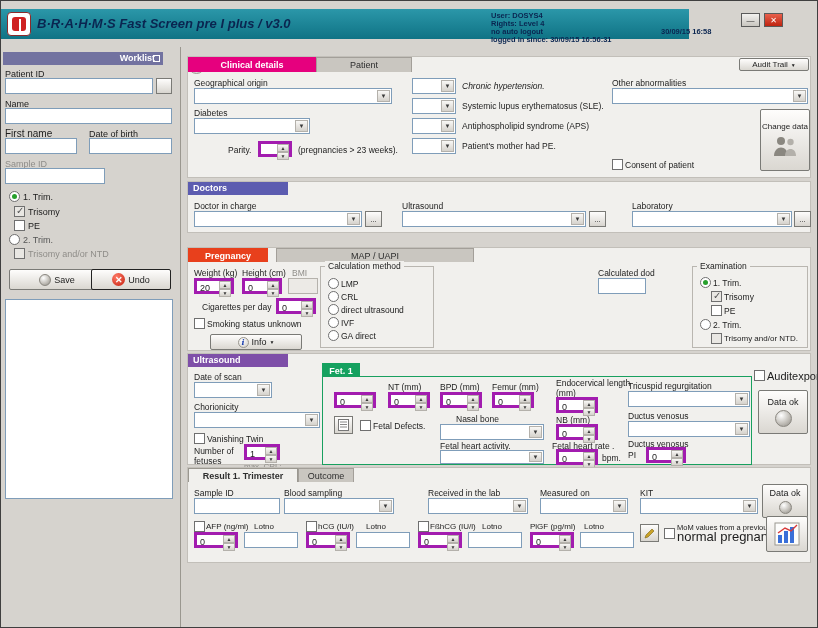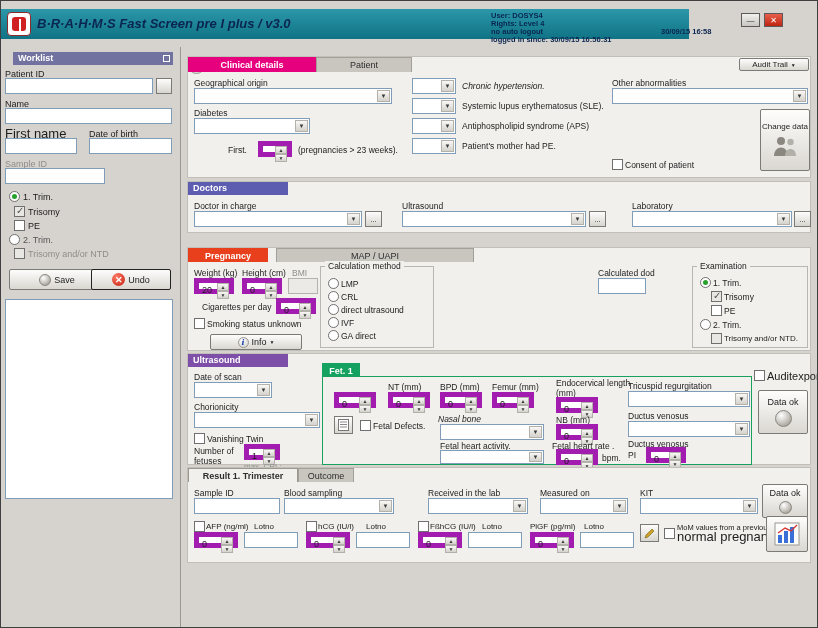--- a/index.html
+++ b/index.html
@@ -13,21 +13,21 @@
   .tb { position:absolute; height:16px; background:#fff; border:1px solid #7f9db9;
         font-size:9px; padding:2px 3px; }
   .tb.dis { background:#eceae6; border-color:#b5b2ac; }
   .listbox { position:absolute; background:#fff; border:1px solid #7f9db9; }
   .combo { position:absolute; height:16px; background:#fff; border:1px solid #7f9db9; }
   .combo .arr, .spin .up, .spin .dn {
         background:linear-gradient(#f9f8f6,#d5d2cc); border:1px solid #b4b1ab;
         display:flex; align-items:center; justify-content:center; color:#3a3a3a; }
   .combo .arr { position:absolute; top:1px; right:1px; bottom:1px; width:13px; }
   .combo .arr::after { content:"▼"; font-size:6px; }
-  .spin { position:absolute; height:16px; background:#fff; border:5px solid #a21caf;text-align:center; }
+  .spin { position:absolute; height:16px; background:#fff; border:3px solid #a21caf;text-align:center; }
   .spin .v { position:absolute; left:3px; top:2px; font-size:9px; }
   .spin .ud { position:absolute; top:0; right:0; bottom:0; width:12px;
               display:flex; flex-direction:column; }
   .spin .up, .spin .dn { flex:1; }
   .spin .up::after { content:"▲"; font-size:5px; }
   .spin .dn::after { content:"▼"; font-size:5px; }
   .chk { position:absolute; width:11px; height:11px; background:#fff; border:1px solid #6f6f6f; }
   .chk.on::after { content:"✓"; position:absolute; left:1px; top:-2px; font-size:10px; color:#555; }
   .chk.dis { background:#e9e7e3; }
   .radio { position:absolute; width:11px; height:11px; border-radius:50%;
@@ -93,30 +93,30 @@
     <div class="uinfo" style="left:490px; top:11px;">Rights: Level 4</div>
     <div class="uinfo" style="left:490px; top:19px;">no auto logout</div>
     <div class="uinfo" style="left:490px; top:27px;">logged in since: 30/09/15 16:56:31</div>
     <div class="uinfo" style="left:660px; top:19px;">30/09/15 16:58</div>
     <div class="winbtn" style="left:740px; top:4px;">—</div>
     <div class="winbtn close" style="left:763px; top:4px;">✕</div>
   </div>
 
 
   <div class="sidebar">
-    <div class="hdrbar" style="left:12px; top:5px; width:160px; background:#7272a0;">
+    <div class="hdrbar" style="left:2px; top:5px; width:160px; background:#7272a0;text-align:right;">
       <span>Worklist</span>
       <span style="position:absolute; right:3px; top:3px; width:7px; height:7px; border:1px solid #fff;"></span>
     </div>
     <div class="lbl" style="left:4px; top:22px; font-size:9px;">Patient ID</div>
     <div class="tb" style="left:4px; top:31px; width:148px;"></div>
     <div class="sqbtn" style="left:155px; top:31px; width:16px; height:16px;"></div>
     <div class="lbl" style="left:4px; top:52px; font-size:9px;">Name</div>
     <div class="tb" style="left:4px; top:61px; width:167px;"></div>
-    <div class="lbl" style="left:4px; top:82px; font-size:13px;text-align:center;">First name</div>
+    <div class="lbl" style="left:4px; top:82px; font-size:10px;text-align:center;">First name</div>
     <div class="lbl" style="left:88px; top:82px; font-size:9px;">Date of birth</div>
     <div class="tb" style="left:4px; top:91px; width:72px;"></div>
     <div class="tb" style="left:88px; top:91px; width:83px;"></div>
     <div class="lbl dim" style="left:4px; top:112px; font-size:9px;">Sample ID</div>
     <div class="tb" style="left:4px; top:121px; width:100px;"></div>
     <div class="radio on" style="left:8px; top:144px;"></div>
     <div class="lbl" style="left:22px; top:145px; font-size:9px;">1. Trim.</div>
     <div class="chk on dis" style="left:13px; top:159px;"></div>
     <div class="lbl" style="left:27px; top:160px; font-size:9px;">Trisomy</div>
     <div class="chk" style="left:13px; top:173px;"></div>
@@ -146,21 +146,21 @@
 
     <div class="lbl" style="left:6px; top:21px;">Geographical origin</div>
     <div class="combo" style="left:6px; top:31px; width:198px;">
         <span class="arr"></span>
       </div>
     <div class="circle-i" style="left:210px; top:30px; width:17px; height:17px; font-size:10px;">i</div>
     <div class="lbl" style="left:6px; top:51px;">Diabetes</div>
     <div class="combo" style="left:6px; top:61px; width:116px;">
         <span class="arr"></span>
       </div>
-    <div class="lbl" style="left:40px; top:88px;">First.</div>
+    <div class="lbl" style="left:40px; top:88px;">Parity.</div>
     <div class="spin" style="left:70px; top:84px; width:34px;">
       <span class="v"></span>
       <span class="ud">
           <span class="up"></span>
           <span class="dn"></span>
         </span>
     </div>
     <div class="lbl" style="left:110px; top:88px;">(pregnancies &gt; 23 weeks).</div>
 
     <div class="combo" style="left:224px; top:21px; width:44px;">
@@ -355,21 +355,21 @@
         <svg width="11" height="12" viewBox="0 0 11 12">
             <rect x="0.5" y="0.5" width="10" height="11" fill="#fff" stroke="#777"></rect>
             <line x1="2" y1="3" x2="9" y2="3" stroke="#888"></line>
             <line x1="2" y1="5.5" x2="9" y2="5.5" stroke="#888"></line>
             <line x1="2" y1="8" x2="9" y2="8" stroke="#888"></line>
           </svg>
       </span>
     </div>
     <div class="chk" style="left:172px; top:66px;"></div>
     <div class="lbl" style="left:185px; top:67px;">Fetal Defects.</div>
-    <div class="lbl" style="left:250px; top:60px;font-style:italic;">Nasal bone</div>
+    <div class="lbl" style="left:268px; top:60px;">Nasal bone</div>
     <div class="combo" style="left:252px; top:70px; width:104px;">
         <span class="arr"></span>
       </div>
     <div class="lbl" style="left:252px; top:87px;">Fetal heart activity.</div>
     <div class="combo" style="left:252px; top:96px; width:104px; height:14px;">
         <span class="arr"></span>
       </div>
 
     <div class="lbl wrap" style="left:368px; top:24px; width:88px;">Endocervical length (mm)</div>
     <div class="spin" style="left:368px; top:43px; width:42px;">

